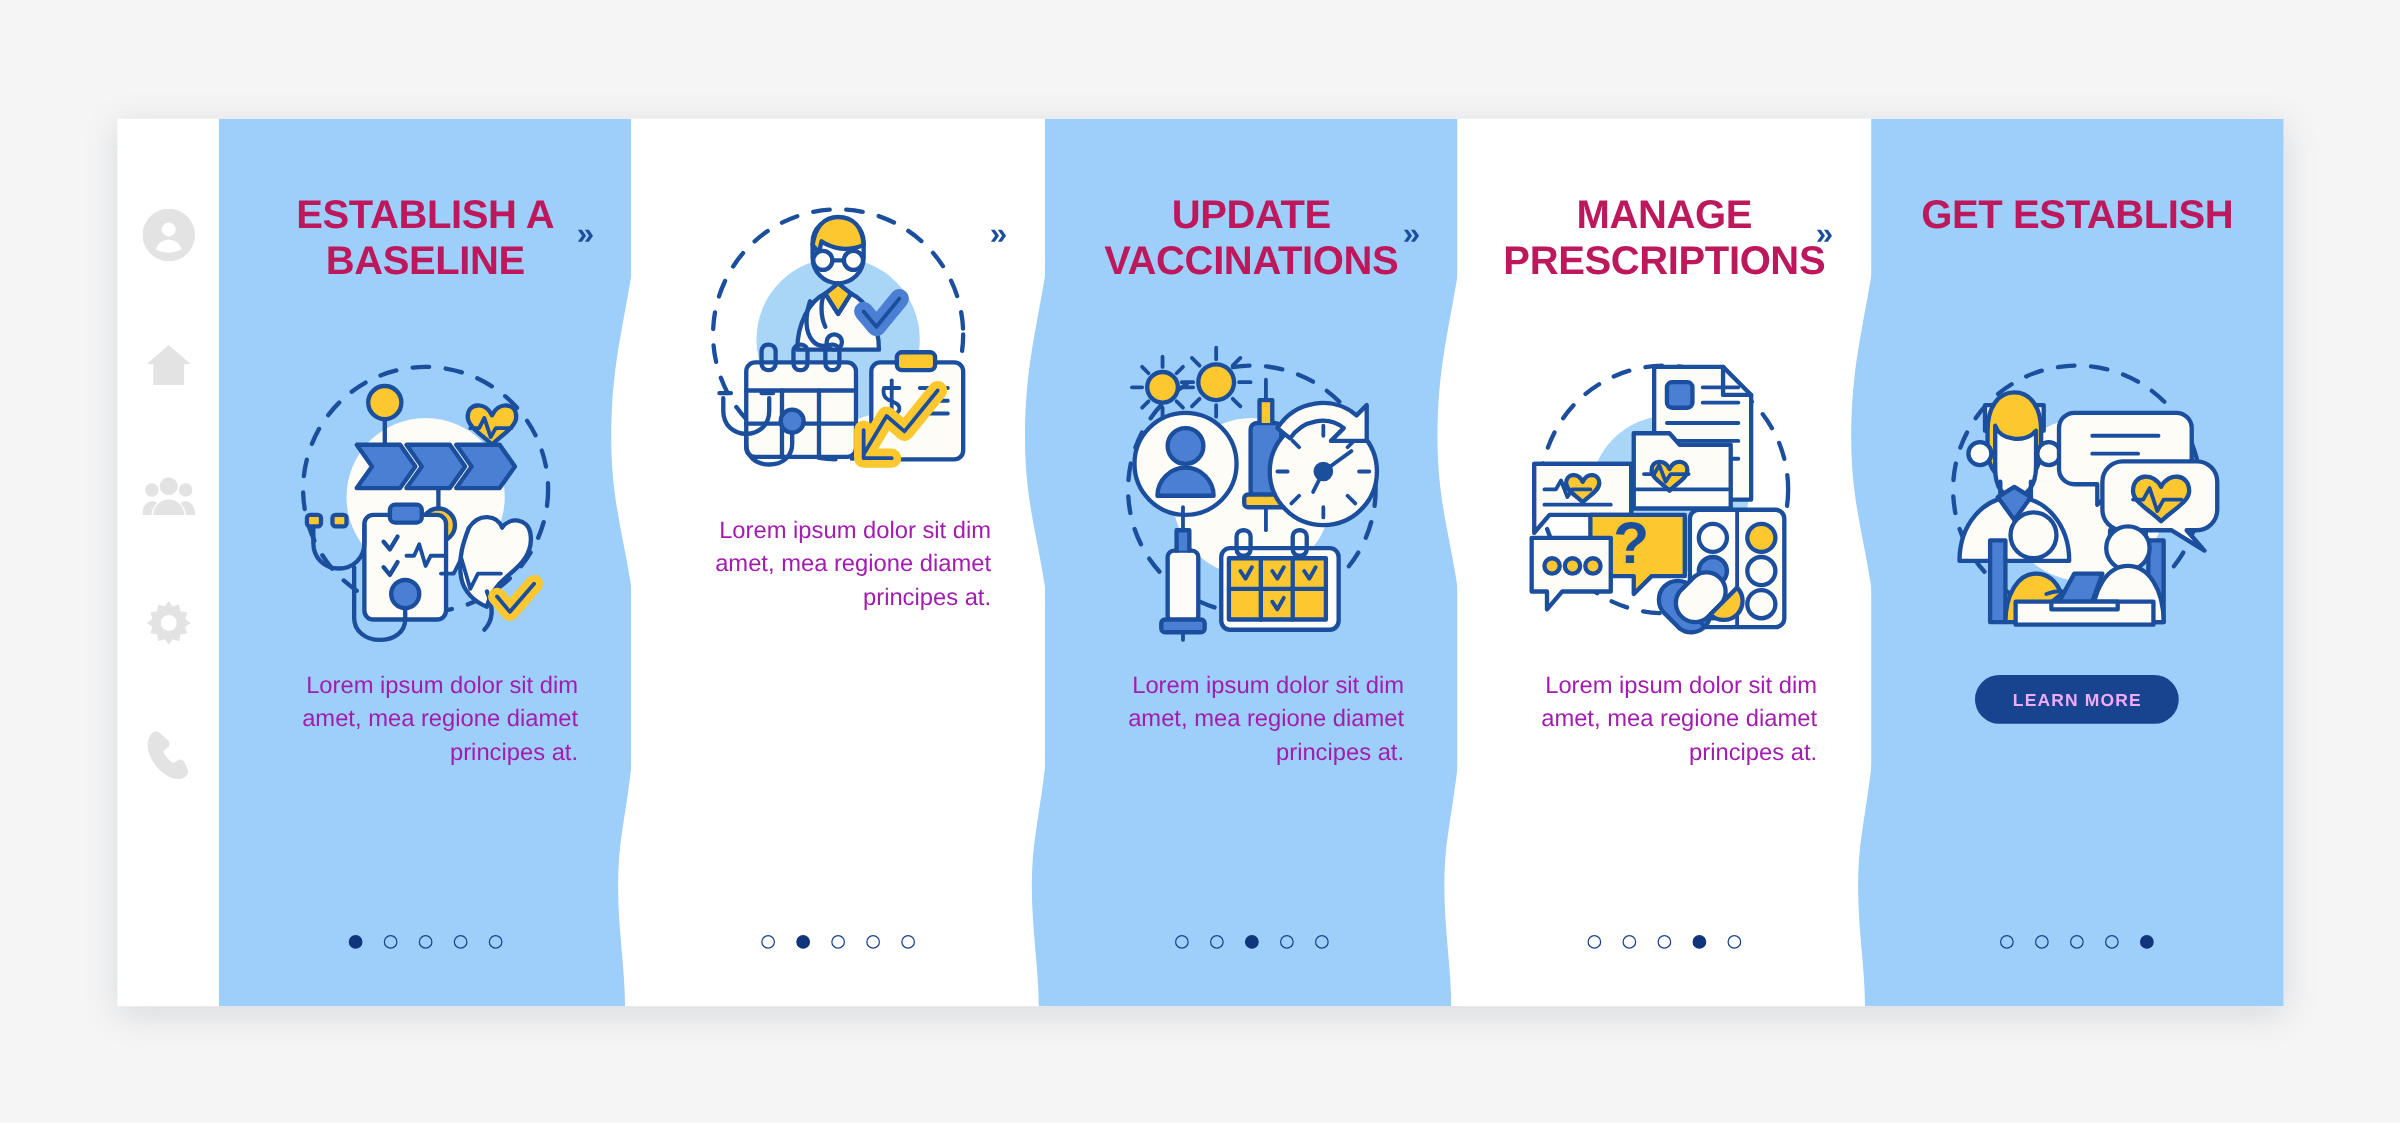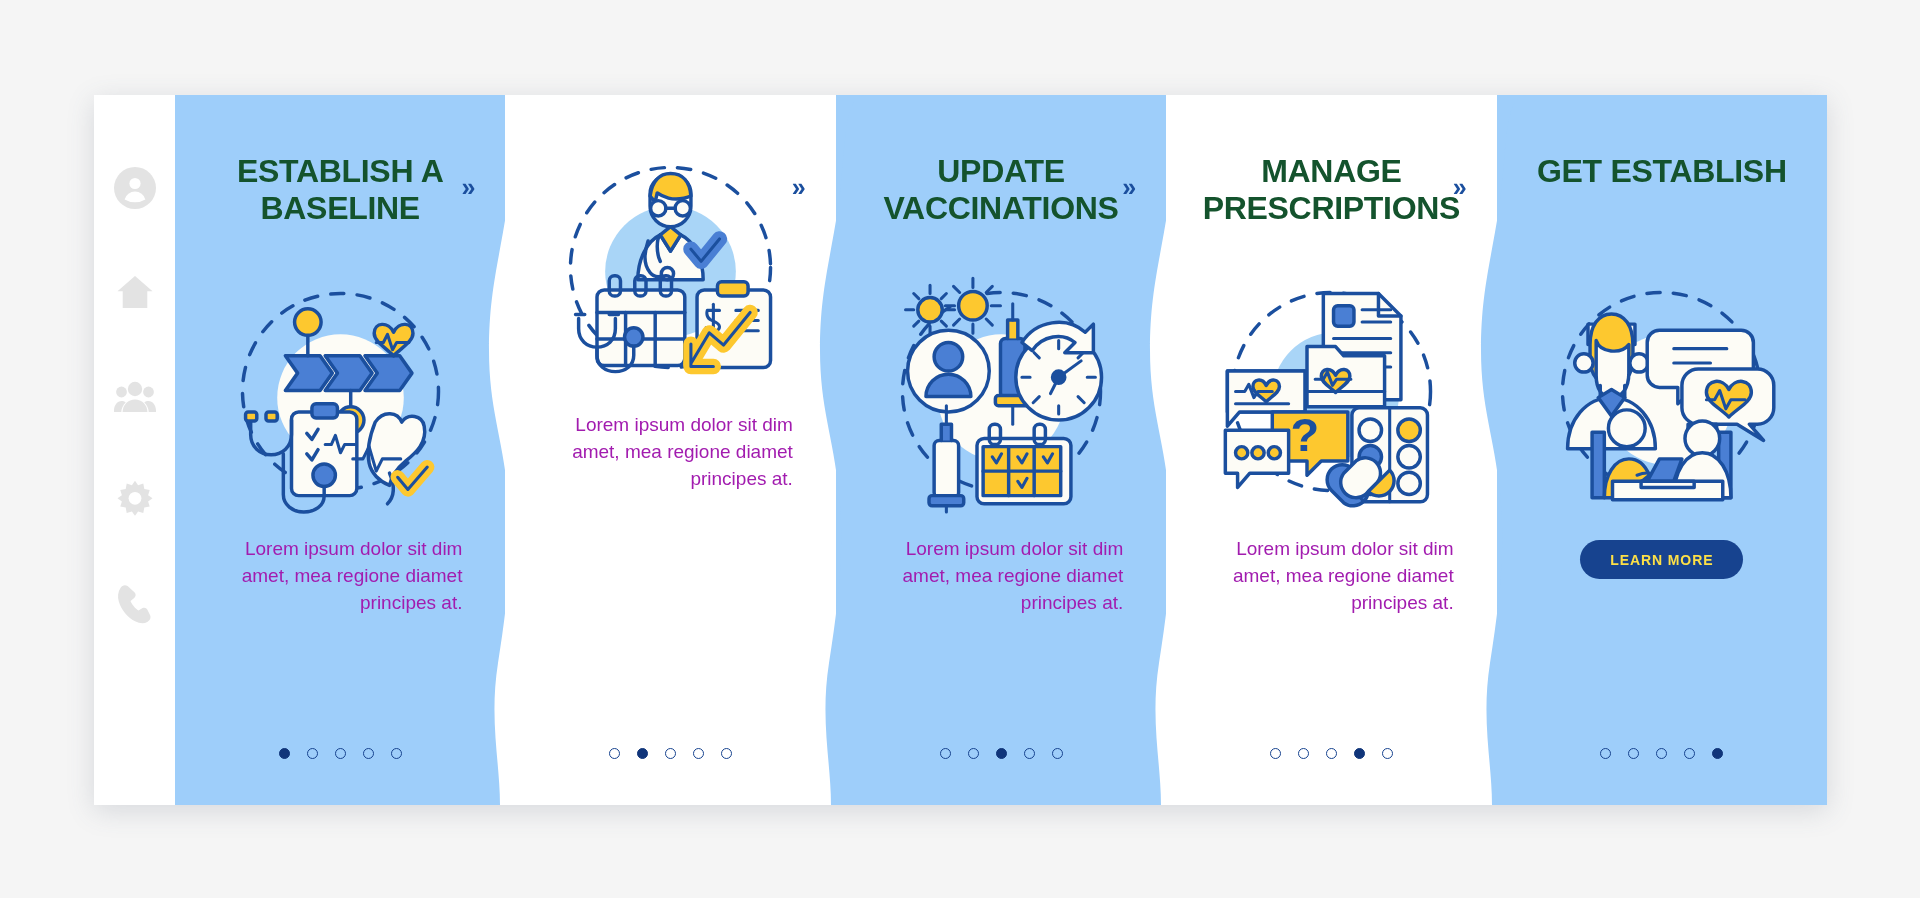--- a/index.html
+++ b/index.html
@@ -87,21 +87,21 @@
     font-weight: 700;
     letter-spacing: -2px;
     line-height: 1;
     user-select: none;
   }
 
   
   .panel-title {
     position: relative;
     z-index: 4;
-    color: #14532d;
+    color: #be185d;
     font-weight: 700;
     font-size: 32px;
     line-height: 1.16;
     text-align: center;
     letter-spacing: -0.3px;
     width: 88%;
     margin-top: 12px;
     min-height: 112px;
     display: flex;
     align-items: flex-start;
@@ -126,21 +126,21 @@
     text-align: right;
     width: 74%;
     margin-top: 22px;
   }
 
   .learn-more {
     position: relative;
     z-index: 4;
     margin-top: 26px;
     background: #17438f;
-    color: #fde047;
+    color: #f0abfc;
     border: none;
     border-radius: 22px;
     padding: 12px 30px 11px;
     font-family: "Liberation Sans", sans-serif;
     font-size: 14px;
     font-weight: 700;
     letter-spacing: 0.9px;
     cursor: pointer;
   }
 

